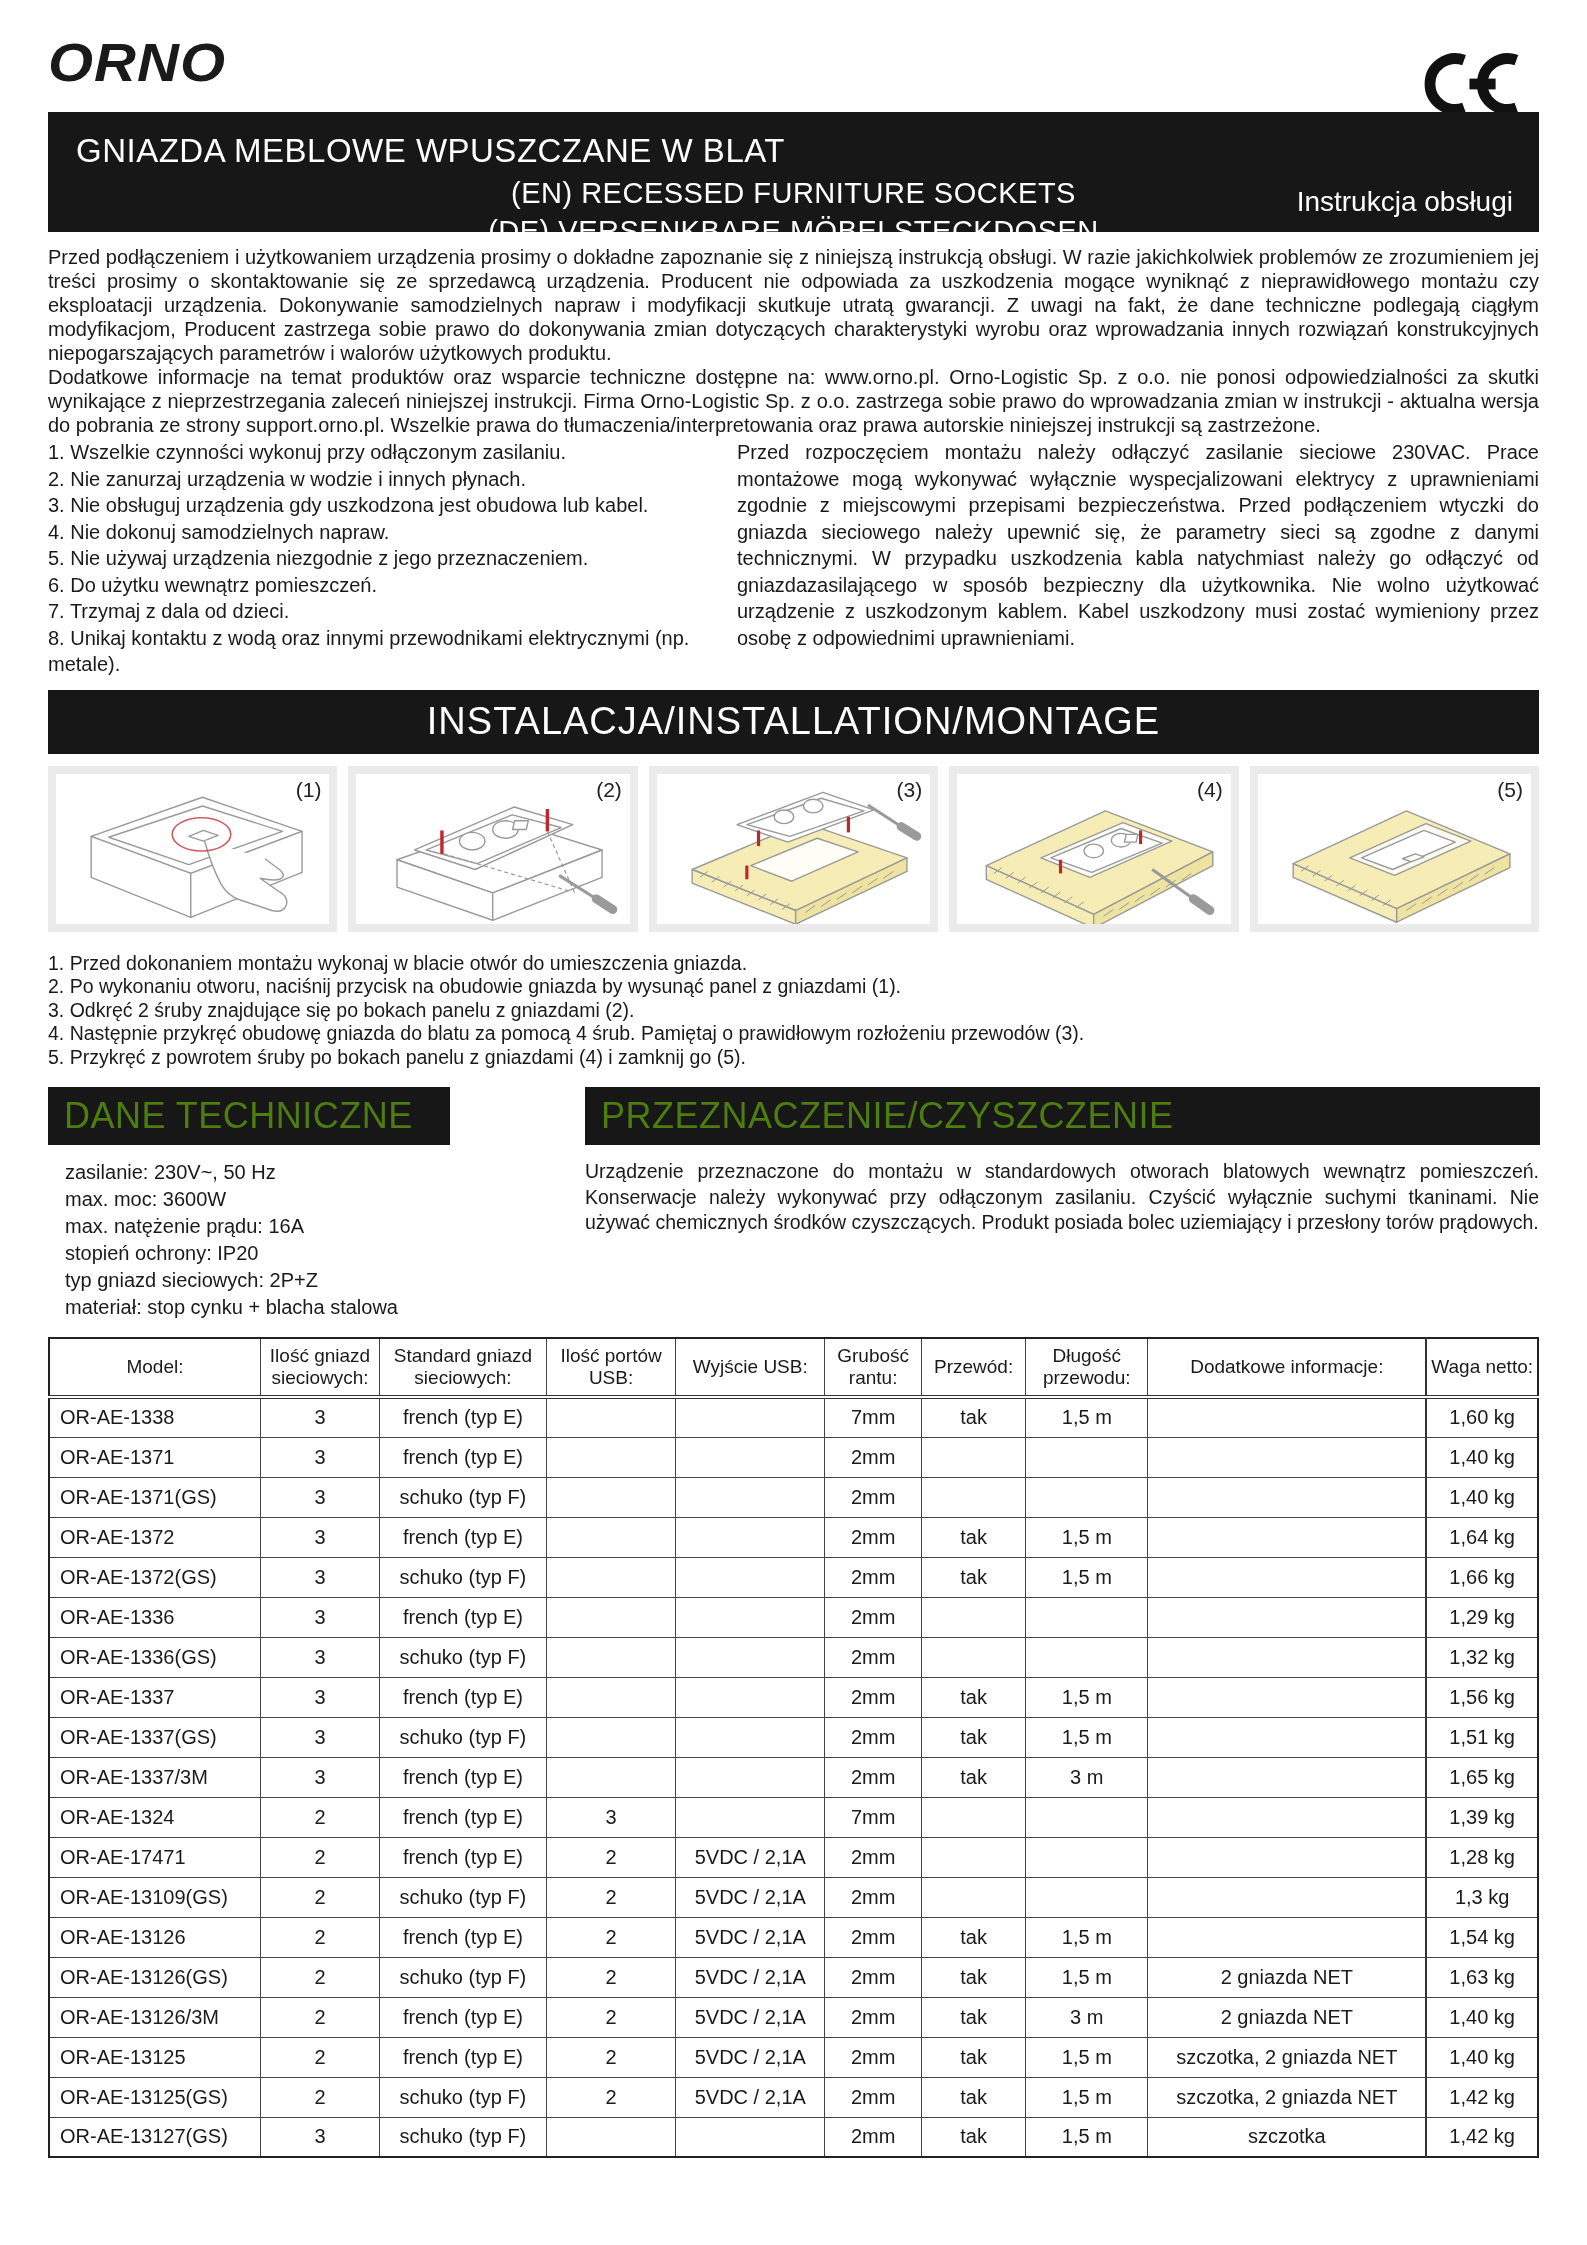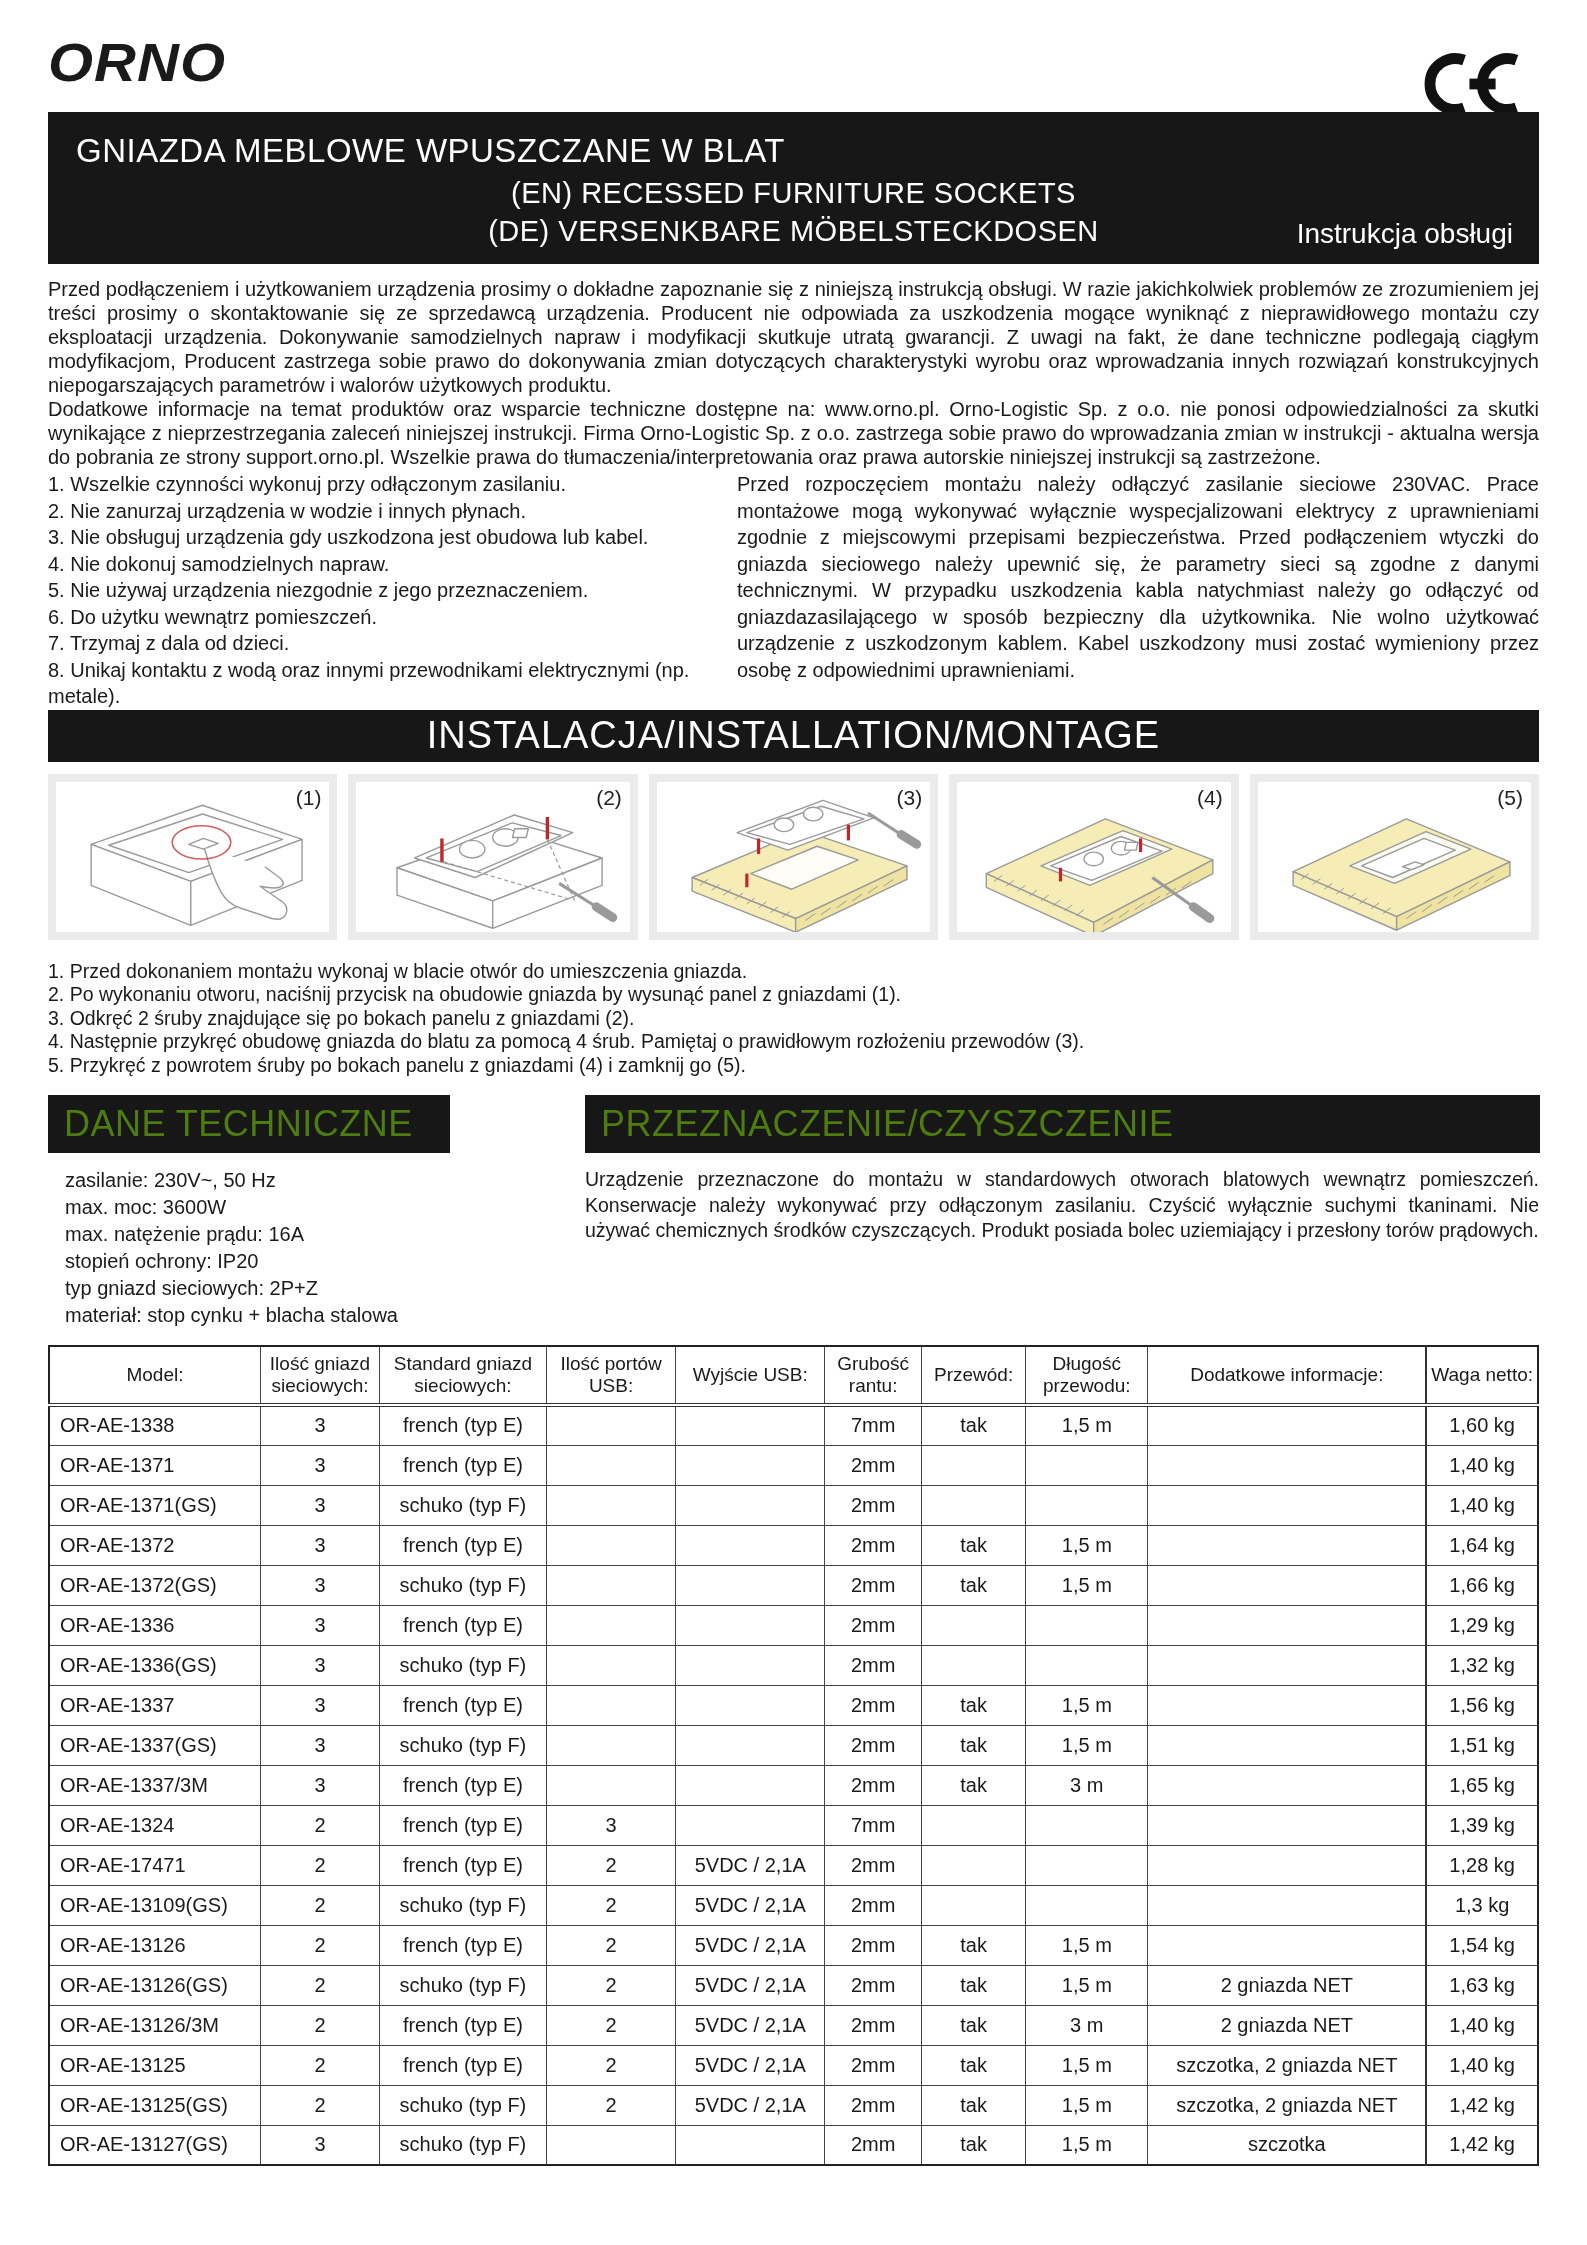--- a/index.html
+++ b/index.html
@@ -14,35 +14,35 @@
   html,body{background:#fff;}
   body{font-family:"Liberation Sans","DejaVu Sans",sans-serif;color:var(--ink);}
   .page{width:1587px;height:2245px;background:#fff;padding:0 48px;position:relative;overflow:hidden;}
 
   
   .top-row{display:flex;justify-content:space-between;align-items:flex-start;padding-top:34px;height:96px;gap:39px;}
   .orno-logo{font-size:58px;font-weight:900;font-style:italic;letter-spacing:1px;line-height:1;transform:scaleY(.92);}
   .ce-mark{margin-top:18px;margin-right:18px;}
 
   
-  .title-bar{background:var(--bar);color:#fff;margin-top:16px;padding:16px 28px 14px 28px;position:relative;height:152px;}
+  .title-bar{background:var(--bar);color:#fff;margin-top:16px;padding:16px 28px 14px 28px;position:relative;height:120px;}
   .title-main{font-size:33px;line-height:46px;letter-spacing:.5px;}
   .title-sub{font-size:29px;line-height:38px;letter-spacing:.5px;text-align:center;}
   .manual-label{position:absolute;right:26px;bottom:14px;font-size:28px;}
 
   
   .intro{margin-top:13px;font-size:20px;line-height:24px;text-align:justify;}
 
   
   .two-col{display:grid;grid-template-columns:655px 1fr;column-gap:34px;margin-top:2px;}
   .safety-list{font-size:20px;line-height:26.5px;}
   .mains-notice{font-size:20px;line-height:26.5px;text-align:justify;}
 
   
-  .install-bar{background:var(--bar);color:#fff;height:52px;display:flex;align-items:center;justify-content:center;font-size:38px;letter-spacing:1px;}
+  .install-bar{background:var(--bar);color:#fff;margin-top:12px;height:64px;display:flex;align-items:center;justify-content:center;font-size:38px;letter-spacing:1px;}
 
   
   .figures{display:flex;gap:11px;margin-top:12px;}
   .figure-tile{flex:1;background:#ebebeb;padding:8px;}
   .figure-inner{background:#fff;height:150px;position:relative;}
   .figure-inner svg{width:100%;height:100%;display:block;}
   .fig-num{position:absolute;top:4px;right:8px;font-size:21px;color:#222;}
 
   
   .steps{margin-top:20px;font-size:19.5px;line-height:23.5px;}

